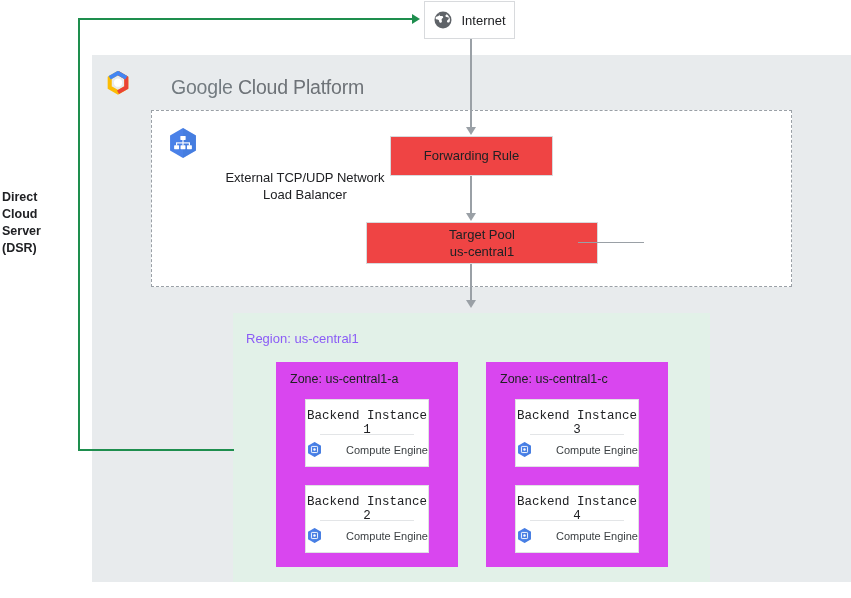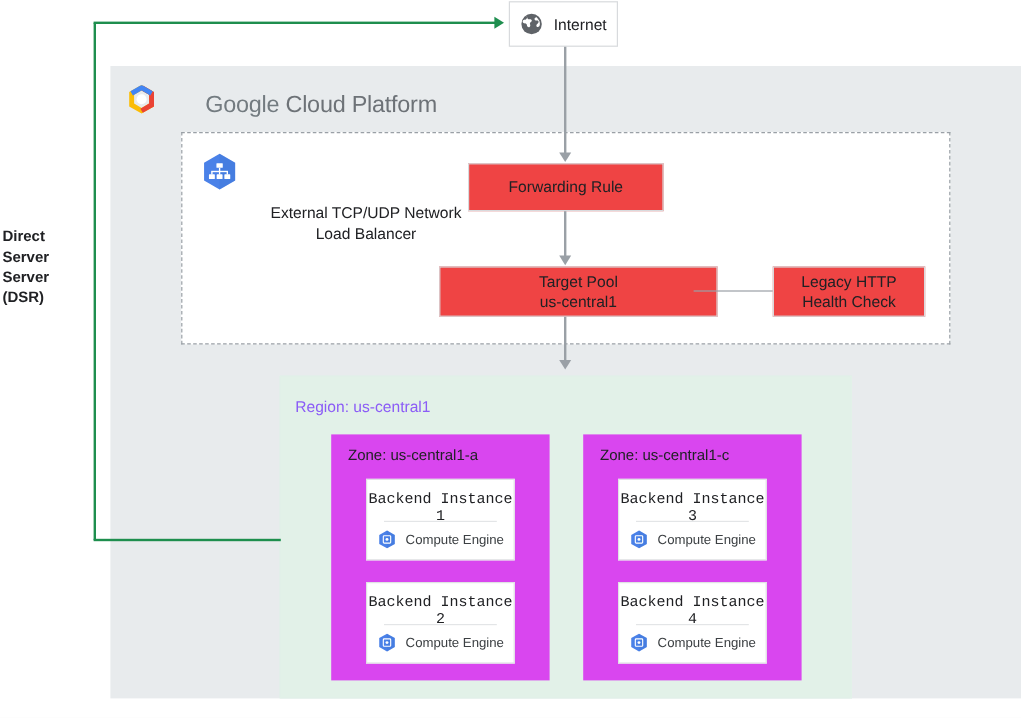--- a/index.html
+++ b/index.html
@@ -136,21 +136,21 @@
     position: absolute;
     left: 14px; right: 14px; top: 34px;
     height: 1px;
     background: #e3e5e7;
   }
   .instance-footer {
     position: absolute;
     left: 0; right: 0; top: 41px;
     display: flex;
     align-items: center;
-    justify-content: center;
+    justify-content: space-between;
     gap: 7px;
   }
   .instance-footer .ce-text {
     font-size: 11px;
     color: #3c4043;
     white-space: nowrap;
   }
 
   
   .conn-line { background: #9aa0a6; }
@@ -254,26 +254,20 @@
 
   <div id="target-pool-box" class="abs white-box">
     <span>
       <span>Target Pool</span><br>
       <span>us-central1</span>
     </span>
   </div>
 
   <div class="abs conn-line hline" style="left:578px; top:242px; width:66px;"></div>
 
-  <div id="health-check-box" class="abs white-box">
-    <span>
-      <span>Legacy HTTP</span><br>
-      <span>Health Check</span>
-    </span>
-  </div>
 
   <div class="abs conn-line vline" style="left:470px; top:264px; height:37px;"></div>
   <div class="abs arrow-down" style="left:466px; top:300px;"></div>
 
   <div id="region-box" class="abs"></div>
   <div id="region-label" class="abs">Region: us-central1</div>
 
   <div id="zone-a" class="abs zone-box">
     <div class="zone-label">Zone: us-central1-a</div>
 
@@ -345,17 +339,17 @@
       </div>
     </div>
   </div>
 
   <div class="abs dsr-line dsr-h" style="left:78px; top:449px; width:156px;"></div>
   <div class="abs dsr-line dsr-v" style="left:78px; top:19px; height:431px;"></div>
   <div class="abs dsr-line dsr-h" style="left:78px; top:18px; width:335px;"></div>
   <div class="abs dsr-arrow-right" style="left:412px; top:14px;"></div>
 
   <div id="dsr-label" class="abs">
-    <span>Direct Server</span><br>
+    <span>Direct Cloud</span><br>
     <span>Server (DSR)</span>
   </div>
 
 </div>
 
 </body></html>

